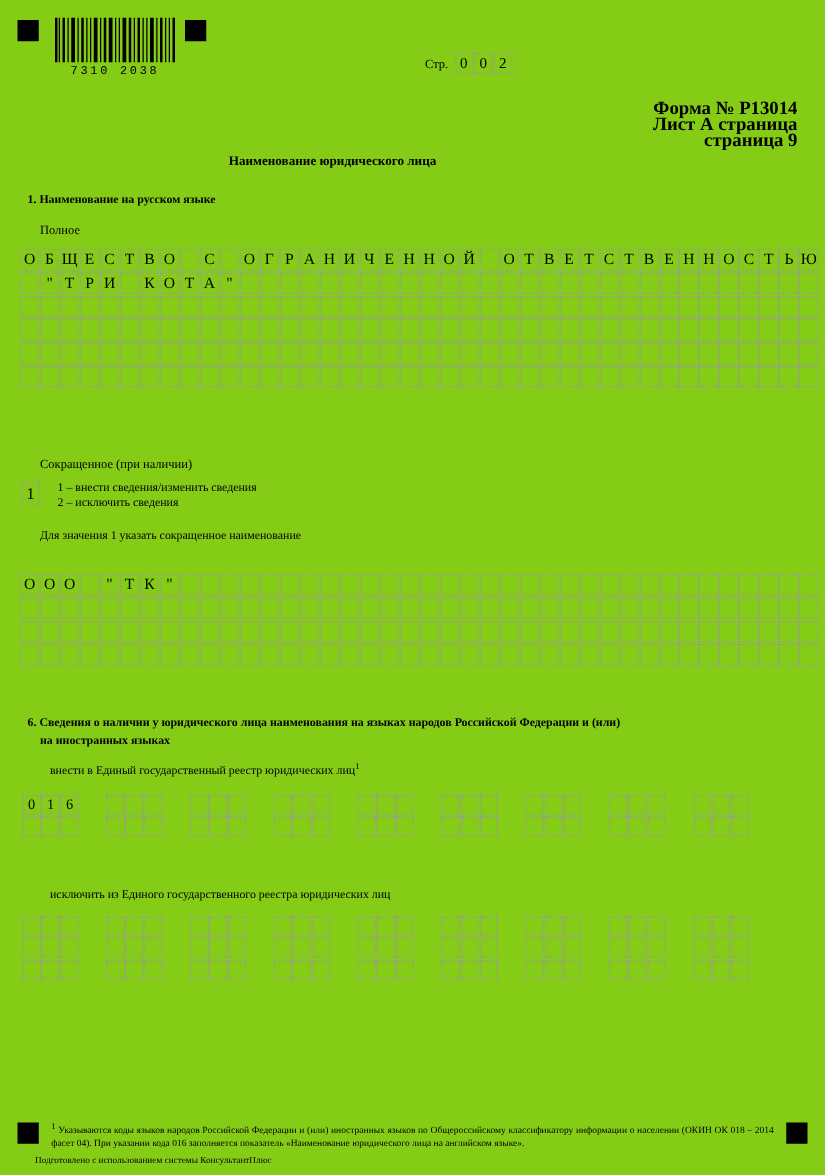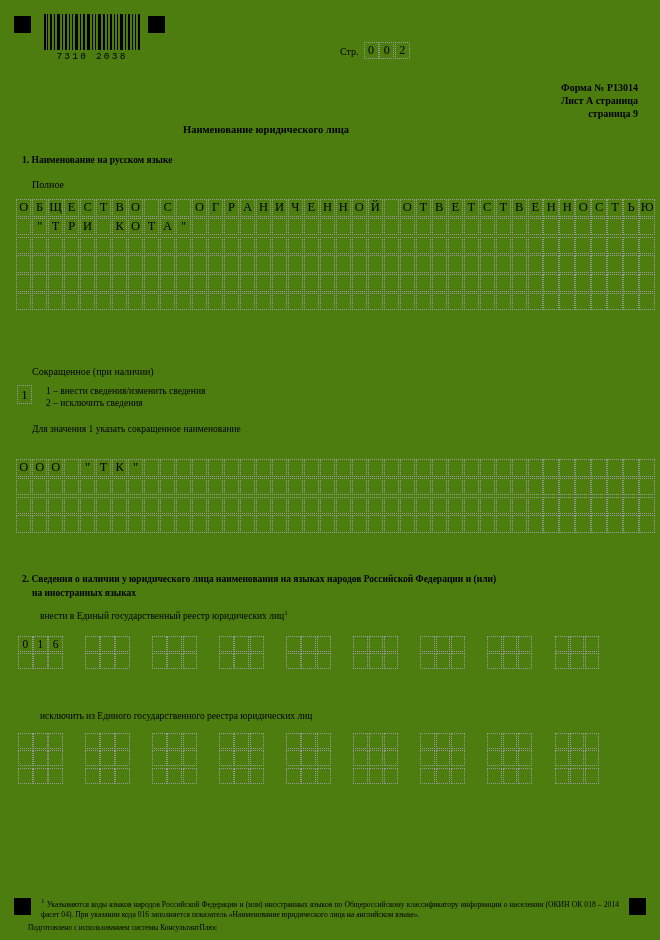--- a/index.html
+++ b/index.html
@@ -9,21 +9,21 @@
   }
   body {
     font-family: "Liberation Serif", "DejaVu Serif", serif;
     color: #000000;
   }
   #page {
     position: relative;
     width: 660px;
     height: 940px;
     overflow: hidden;
-    background: #4d7c0f;
+    background: #84cc16;
   }
 
   
   .corner-mark {
     position: absolute;
     width: 17px;
     height: 17px;
     background: #000000;
   }
   .cm-tl { left: 14px;  top: 16px; }
@@ -68,21 +68,21 @@
     color: #000;
   }
 
   
   .form-header {
     position: absolute;
     right: 22px;
     top: 81px;
     text-align: right;
     font-weight: bold;
-    font-size: 10px;
+    font-size: 15px;
     line-height: 13px;
   }
 
   
   .doc-title {
     position: absolute;
     left: 0;
     top: 124px;
     width: 532px;
     text-align: center;
@@ -696,21 +696,21 @@
         <div class="cell"></div>
         <div class="cell"></div>
         <div class="cell"></div>
         <div class="cell"></div>
         <div class="cell"></div>
         <div class="cell"></div>
         <div class="cell"></div>
       </div>
     </div>
 
-  <div class="sec-head" style="left:22px; top:574px; width:616px;">2. Сведения  о  наличии  у  юридического  лица  наименования  на  языках  народов  Российской  Федерации  и  (или)</div>
+  <div class="sec-head" style="left:22px; top:574px; width:616px;">6. Сведения  о  наличии  у  юридического  лица  наименования  на  языках  народов  Российской  Федерации  и  (или)</div>
   <div class="sec-head" style="left:32px; top:588px;">на  иностранных  языках</div>
 
   <div class="note-label" style="left:40px; top:609px;"><span>внести в Единый государственный реестр юридических лиц</span><span class="sup-mark">1</span></div>
 
   <div class="lang-groups" id="include-groups" style="left:18px; top:636px;">
       <div class="lang-group">
         <div class="grid-row">
           <div class="cell small">0</div>
           <div class="cell small">1</div>
           <div class="cell small">6</div>

